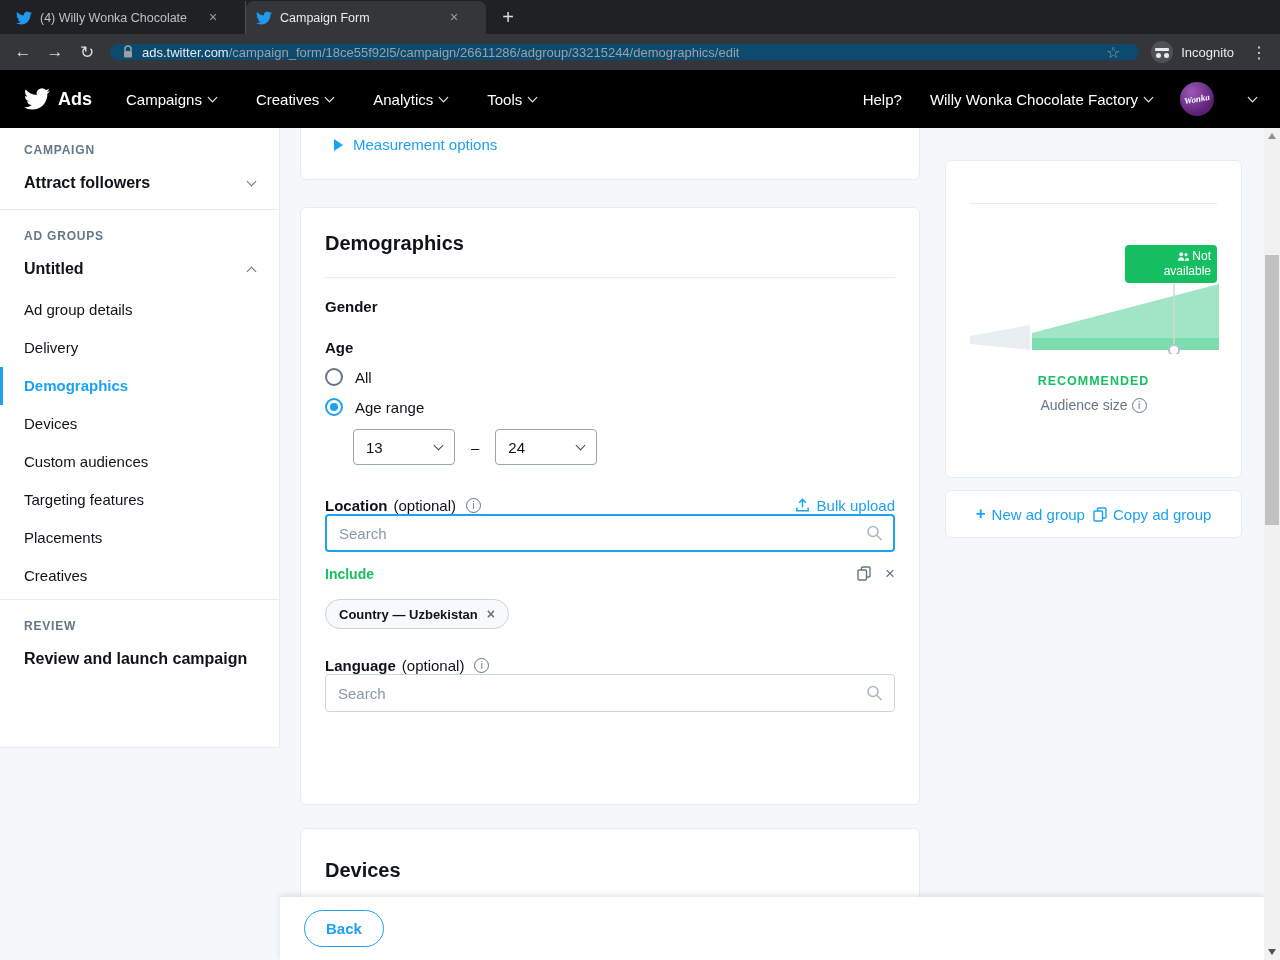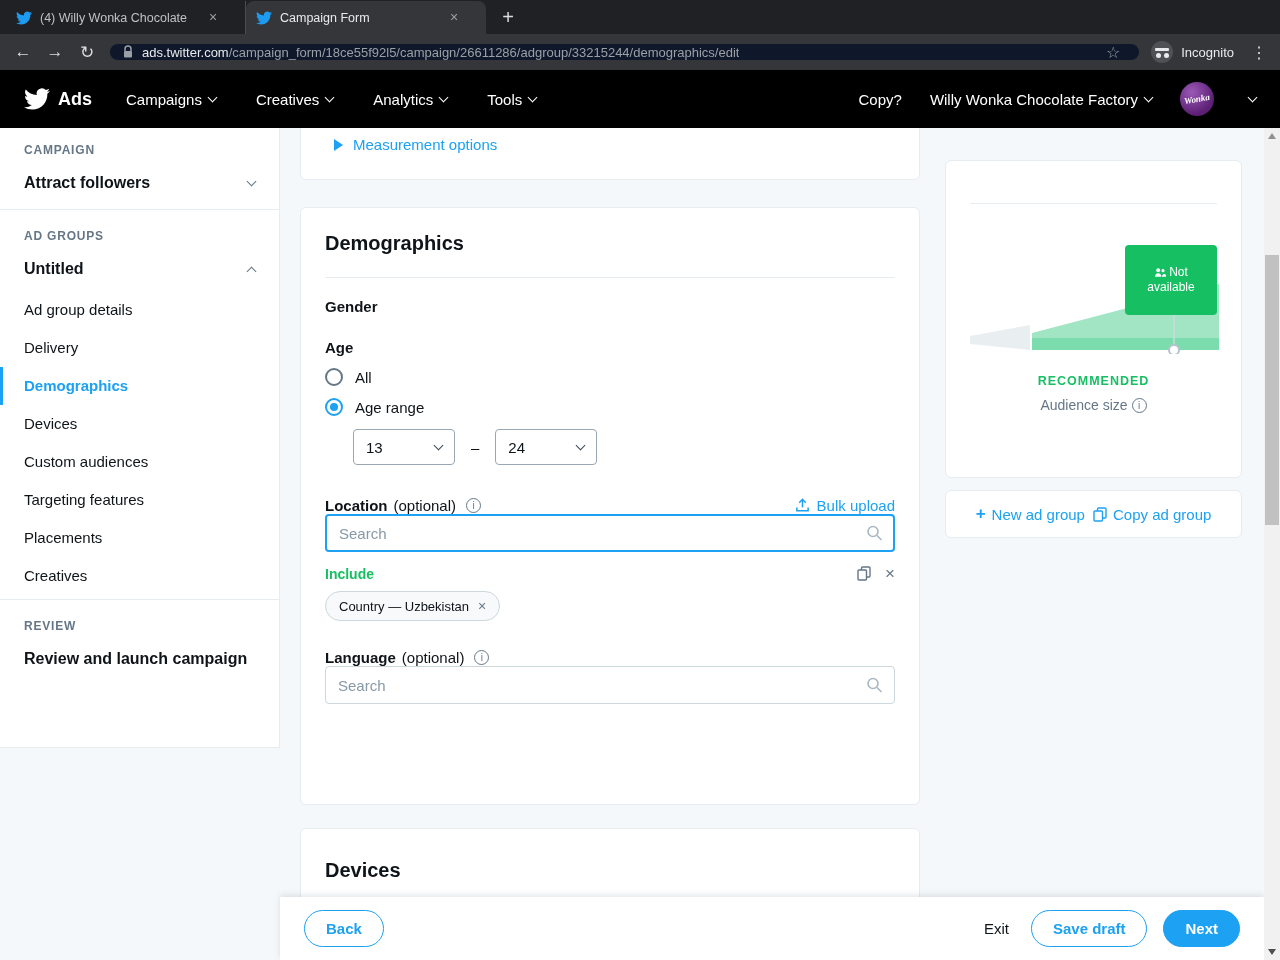--- a/index.html
+++ b/index.html
@@ -18,21 +18,21 @@
   .tab-close { width:16px; height:16px; line-height:15px; text-align:center;
     border-radius:50%; color:#9aa0a6; font-size:14px; }
   .newtab-btn { width:28px; height:28px; margin:0 0 3px 8px; color:#dadce0;
     font-size:20px; display:flex; align-items:center; justify-content:center; border-radius:50%; }
   .favicon { width:16px; height:16px; flex:0 0 16px; }
 
   .toolbar { position:absolute; top:34px; left:0; width:1280px; height:36px;
     background:#35363a; display:flex; align-items:center; padding:0 8px; gap:2px; }
   .tbtn { width:30px; height:30px; border-radius:50%; color:#dadce0; font-size:17px;
     display:flex; align-items:center; justify-content:center; }
-  .urlbar { flex:1; height:16px; margin:0 6px; background:#0f172a; border-radius:14px;
+  .urlbar { flex:1; height:16px; margin:0 6px; background:#0c4a6e; border-radius:14px;
     display:flex; align-items:center; padding:0 12px; gap:8px; font-size:13px; }
   .url-domain { color:#e8eaed; }
   .url-path { color:#9aa0a6; white-space:nowrap; overflow:hidden; text-overflow:ellipsis; }
   .star-btn { color:#9aa0a6; font-size:16px; width:28px; text-align:center; }
   .incog { display:flex; align-items:center; gap:8px; padding:0 10px 0 4px;
     color:#e8eaed; font-size:13px; }
   .incog-icon { width:22px; height:22px; border-radius:50%; background:#4e5256; position:relative; }
   .incog-icon::before { content:''; position:absolute; left:4px; top:7px; width:14px; height:2.5px;
     background:#e8eaed; border-radius:1px; }
   .incog-icon::after { content:''; position:absolute; left:4.5px; top:11.5px; width:5px; height:5px;
@@ -124,35 +124,35 @@
     font-family:"Liberation Sans", sans-serif; }
   .search::placeholder { color:#8899a6; }
   .search.focused { border:2px solid #1da1f2; }
   .mag { position:absolute; right:12px; top:50%; transform:translateY(-50%); }
 
   .include-row { display:flex; align-items:center; justify-content:space-between; margin-top:13px; }
   .include-lbl { color:#17bf63; font-size:14px; font-weight:bold; }
   .row-icons { display:flex; align-items:center; gap:14px; color:#657786; }
   .x-icon { font-size:17px; color:#657786; line-height:1; }
 
-  .chip-row { margin-top:9px; }
+  .chip-row { margin-top:17px;font-weight:bold; }
   .chip { display:inline-flex; align-items:center; gap:9px; height:30px; padding:0 13px;
     border:1px solid #ccd6dd; border-radius:15px; background:#f7f9fa; font-size:13px;
     color:#0f1419; }
   .chip .x-icon { font-size:14px; }
 
   .card-devices { left:300px; top:700px; width:620px; height:170px; padding:30px 24px; }
 
   
   .card-aud { left:945px; top:32px; width:297px; height:318px; padding:24px; }
   .card-aud h2 { font-size:20px; color:#0f1419; }
   .aud-div { height:1px; background:#e6ecf0; margin-top:18px; }
   .chart-box { position:relative; margin-top:8px; height:142px; }
   .aud-tip { position:absolute; right:0; top:33px; width:92px; background:#17bf63; color:#fff;
-    border-radius:4px; font-size:12px; line-height:15px; text-align:center; padding:20px 6px; }
+    border-radius:4px; font-size:12px; line-height:15px; text-align:right; padding:4px 6px; }
   .aud-tip svg { vertical-align:-2px; margin-right:3px; }
   .recommended { margin-top:20px; text-align:center; color:#17bf63; font-size:12.5px;
     font-weight:bold; letter-spacing:1px; }
   .aud-size { margin-top:9px; display:flex; align-items:center; justify-content:center;
     color:#657786; font-size:14px; }
 
   .card-links { left:945px; top:362px; width:297px; height:48px; display:flex;
     align-items:center; justify-content:center; gap:8px; font-size:15px; color:#1da1f2; }
   .link-item { display:flex; align-items:center; gap:6px; }
   .plus-glyph { font-size:17px; font-weight:bold; }
@@ -241,21 +241,21 @@
       </div>
     <div class="nav-item">
         <span>Analytics</span>
         <span class="chev"></span>
       </div>
     <div class="nav-item">
         <span>Tools</span>
         <span class="chev"></span>
       </div>
     <div class="nav-right">
-      <span class="help-link">Copy?</span>
+      <span class="help-link">Help?</span>
       <span class="account">
           <span>Willy Wonka Chocolate Factory</span>
           <span class="chev"></span>
         </span>
       <span class="avatar">
           <span>Wonka</span>
         </span>
       <span class="chev"></span>
     </div>
   </div>
@@ -418,25 +418,20 @@
         <svg width="14" height="15" viewBox="0 0 14 15" fill="none" stroke="#1da1f2" stroke-width="1.4">
             <rect x="4.5" y="1" width="8.5" height="10" rx="1"></rect>
             <rect x="1" y="4" width="8.5" height="10" rx="1" fill="#fff"></rect>
           </svg>
         <span>Copy ad group</span>
       </span>
     </section>
 
     <div class="footerbar">
       <button class="pill outline">Back</button>
-      <div class="footer-right">
-        <span class="exit-link">Exit</span>
-        <button class="pill outline">Save draft</button>
-        <button class="pill filled">Next</button>
-      </div>
     </div>
 
     <div class="scrollbar">
       <div class="scroll-up"></div>
       <div class="scroll-thumb"></div>
       <div class="scroll-down"></div>
     </div>
 
   </div>
 </div>

